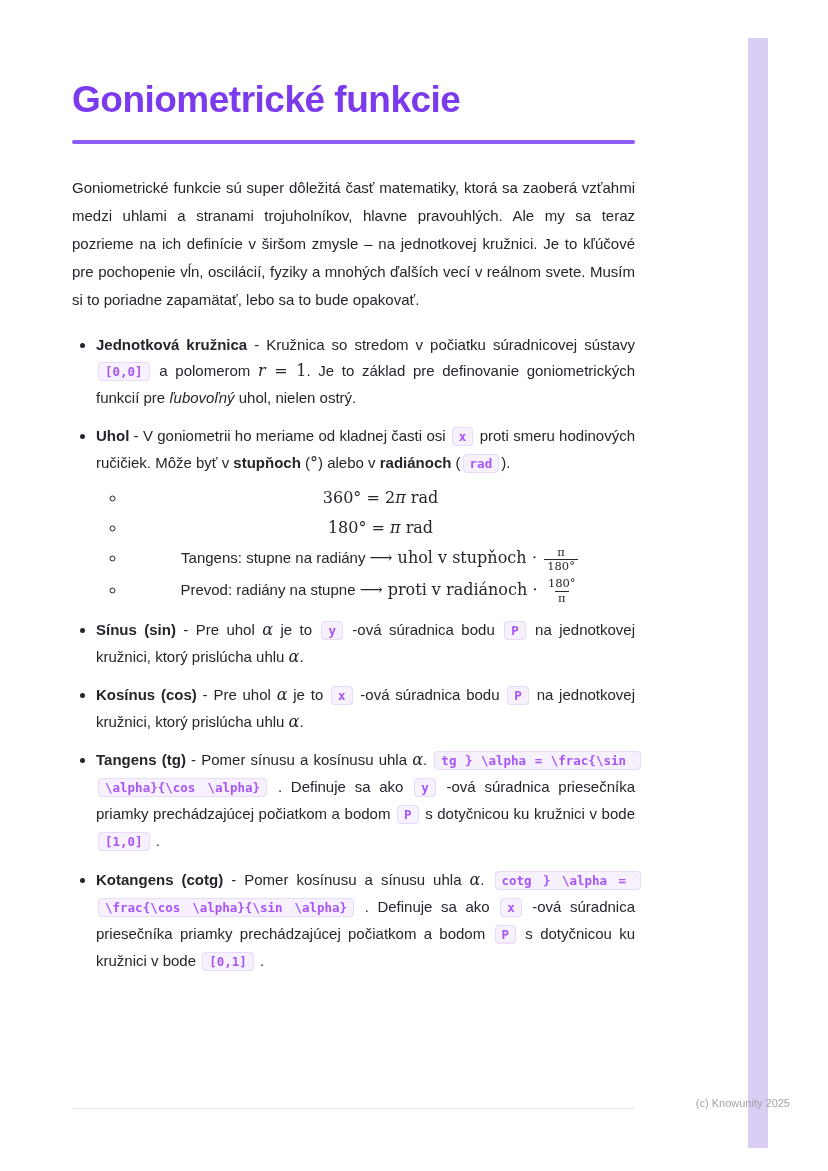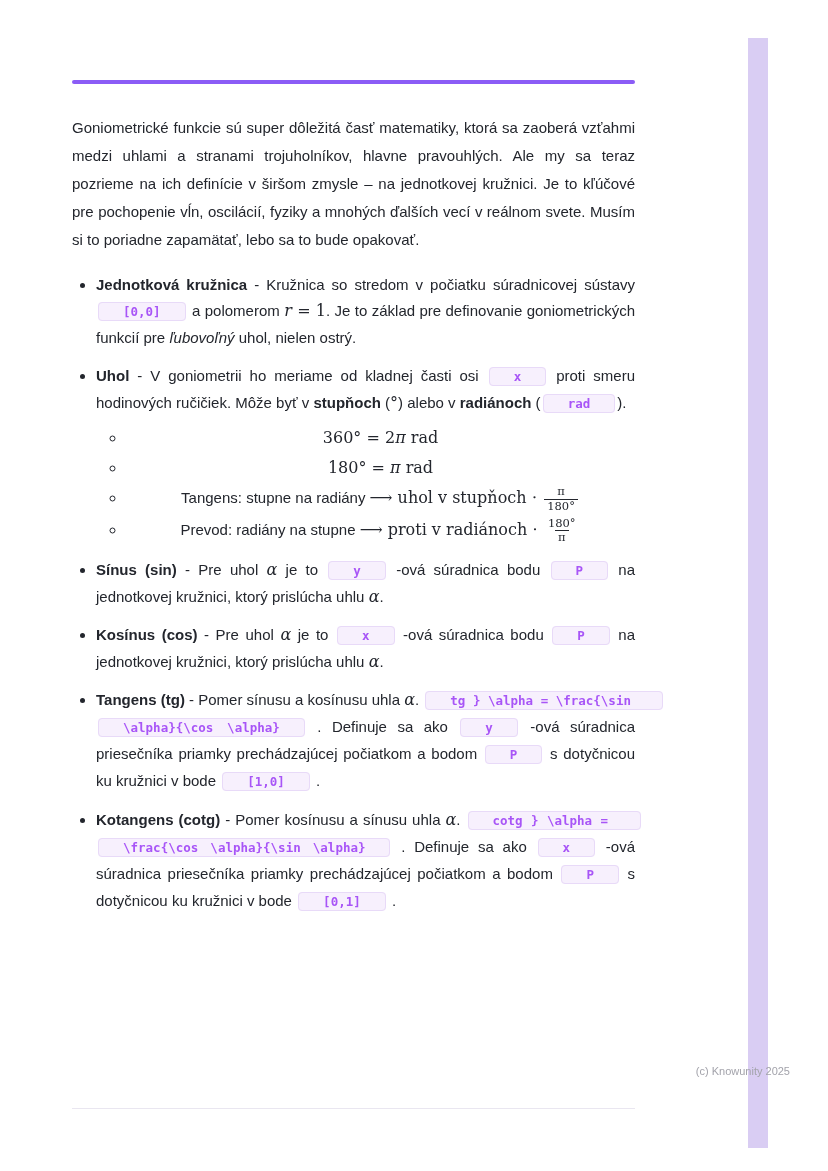--- a/index.html
+++ b/index.html
@@ -48,47 +48,48 @@
   .seg-math, .seg-mathit {
     font-family:"DejaVu Serif","Liberation Serif",serif; font-size:16px;
   }
   .seg-mathit { font-style:italic; }
   .seg-code {
     font-family:"DejaVu Sans Mono","Liberation Mono",monospace;
     font-size:12.5px; font-weight:700;
     color:var(--code-text,#a855f7);
     background:var(--code-bg,#f7f0fd);
     border:1px solid var(--code-border,#e8daf8);
-    border-radius:4px; padding:1px 24px; margin:0 2px;
+    border-radius:4px; padding:1px 6px; margin:0 2px;
     box-decoration-break:clone; -webkit-box-decoration-break:clone;
     white-space:pre-wrap;
   }
   .frac {
     display:inline-flex; flex-direction:column; align-items:center;
     vertical-align:middle; margin:0 2px;
     font-family:"DejaVu Serif","Liberation Serif",serif;
     font-size:11.5px; line-height:1.15;
   }
   .frac .den { border-top:1px solid currentColor; }
   .frac .num, .frac .den { padding:0 3px; }
   .footer-line {
     position:absolute; left:72px; top:1108px; width:563px; z-index:2;
     border:none; border-top:1px solid var(--footer-line,#e9e6f0); margin:0;
   }
   .footer-text {
-    position:absolute; right:38px; top:1065px; z-index:3;
+    position:absolute; right:38px; top:1097px; z-index:3;
     font-size:11px; color:var(--muted,#a3a3ab);
   }
 </style>
 </head>
 <body>
 
 <div class="scroll-strip"></div>
 
 <div class="content">
+  <h1 class="doc-title">Goniometrické funkcie</h1>
   <hr class="title-rule">
 
   <section>
     <p class="body-para">Goniometrické funkcie sú super dôležitá časť matematiky, ktorá sa zaoberá vzťahmi medzi uhlami a stranami trojuholníkov, hlavne pravouhlých. Ale my sa teraz pozrieme na ich definície v širšom zmysle – na jednotkovej kružnici. Je to kľúčové pre pochopenie vĺn, oscilácií, fyziky a mnohých ďalších vecí v reálnom svete. Musím si to poriadne zapamätať, lebo sa to bude opakovať.</p>
   </section>
 
   <section>
     <ul class="def-list">
       <li>
         <span class="li-body"><span class="seg-bold">Jednotková kružnica</span><span class="seg-text"> - Kružnica so stredom v počiatku súradnicovej sústavy </span><span class="seg-code">[0,0]</span><span class="seg-text"> a polomerom </span><span class="seg-mathit">r</span><span class="seg-math"> = 1</span><span class="seg-text">. Je to základ pre definovanie goniometrických funkcií pre </span><span class="seg-italic">ľubovoľný</span><span class="seg-text"> uhol, nielen ostrý.</span></span>

